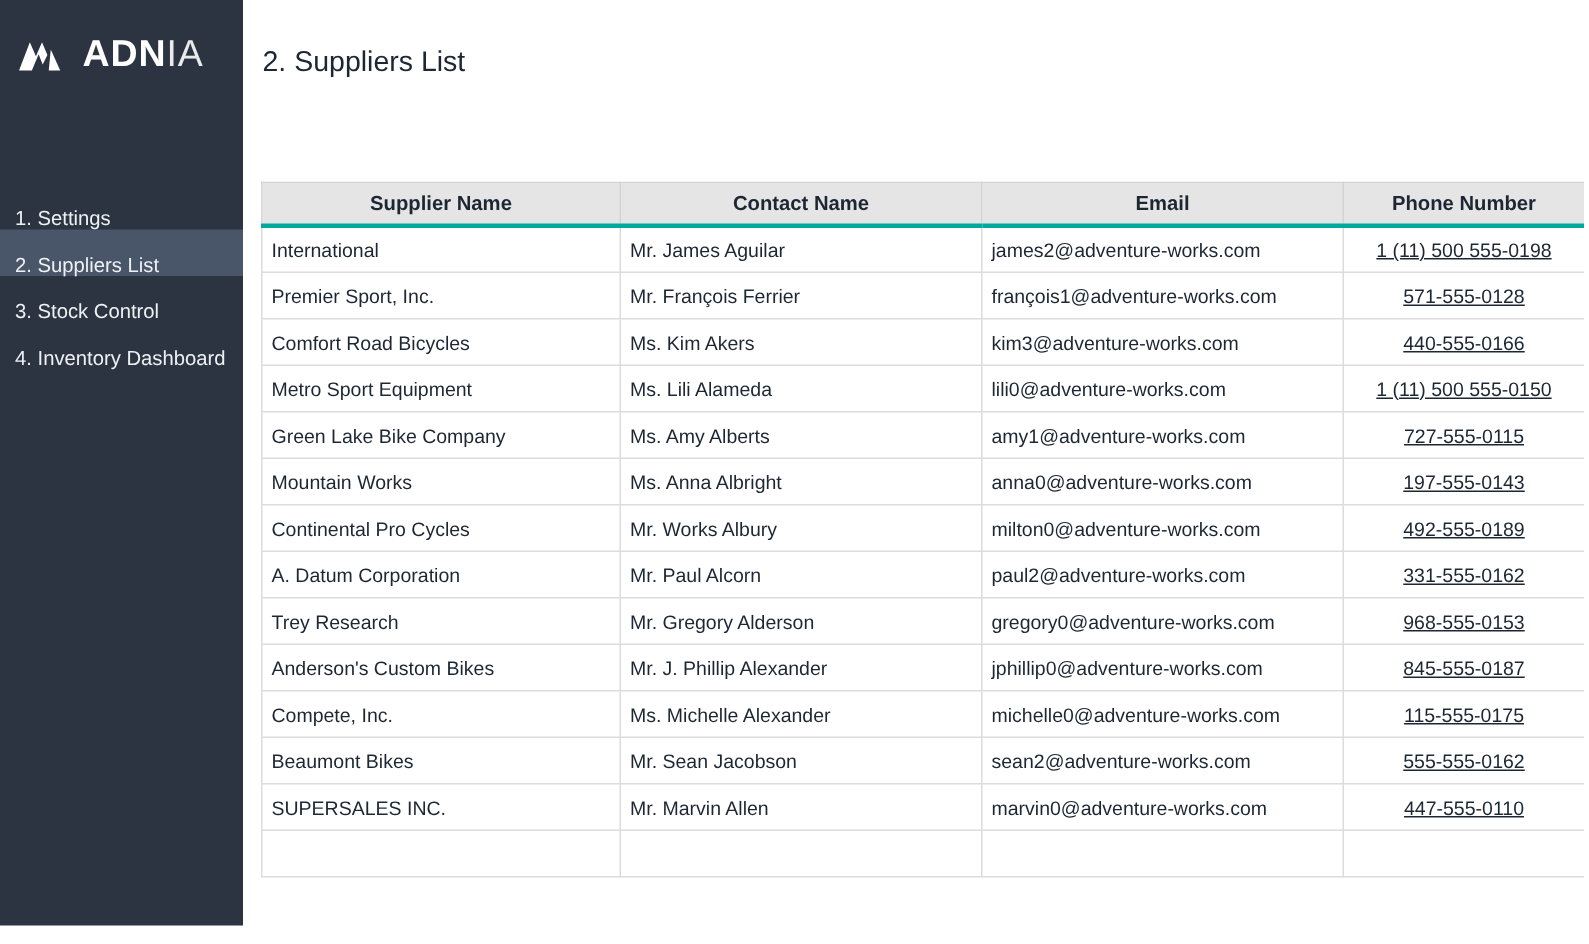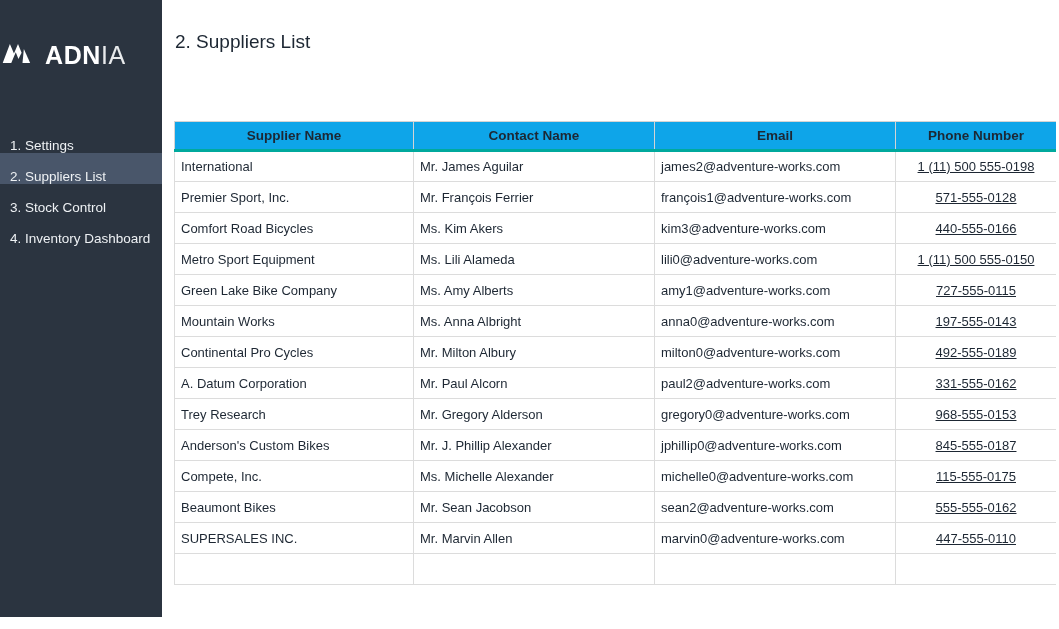--- a/index.html
+++ b/index.html
@@ -29,21 +29,22 @@
     background: #2b3440;
     box-sizing: border-box;
   }
   .brand {
     position: absolute;
     left: 0;
     top: 24px;
     width: 162px;
     height: 44px;
     display: flex;
-    align-items: flex-end;
+    align-items: flex-start;
+    padding-left: 10px;
     box-sizing: border-box;
   }
   .brand-mark {
     width: 36px;
     height: 28px;
     flex: 0 0 auto;
     margin-right: 9px;
     display: block;
   }
   .brand-text {
@@ -111,21 +112,21 @@
     font-size: 13px;
     color: #1d2733;
   }
   table.data col.c1 { width: 239px; }
   table.data col.c2 { width: 241px; }
   table.data col.c3 { width: 241px; }
   table.data col.c4 { width: 161px; }
 
   table.data thead th {
     height: 29px;
-    background: #0ea5e9;
+    background: #e5e5e5;
     border-top: 1px solid #d4d4d4;
     border-left: 1px solid #d4d4d4;
     border-right: 1px solid #d4d4d4;
     border-bottom: 3px solid #00a99d;
     font-size: 13.5px;
     font-weight: bold;
     text-align: center;
     color: #1d2733;
     padding: 0;
     box-sizing: border-box;
@@ -228,21 +229,21 @@
               <td class="center">727-555-0115</td>
             </tr>
             <tr>
               <td class="left">Mountain Works</td>
               <td class="left">Ms. Anna Albright</td>
               <td class="left">anna0@adventure-works.com</td>
               <td class="center">197-555-0143</td>
             </tr>
             <tr>
               <td class="left">Continental Pro Cycles</td>
-              <td class="left">Mr. Milton Albury</td>
+              <td class="left">Mr. Works Albury</td>
               <td class="left">milton0@adventure-works.com</td>
               <td class="center">492-555-0189</td>
             </tr>
             <tr>
               <td class="left">A. Datum Corporation</td>
               <td class="left">Mr. Paul Alcorn</td>
               <td class="left">paul2@adventure-works.com</td>
               <td class="center">331-555-0162</td>
             </tr>
             <tr>

